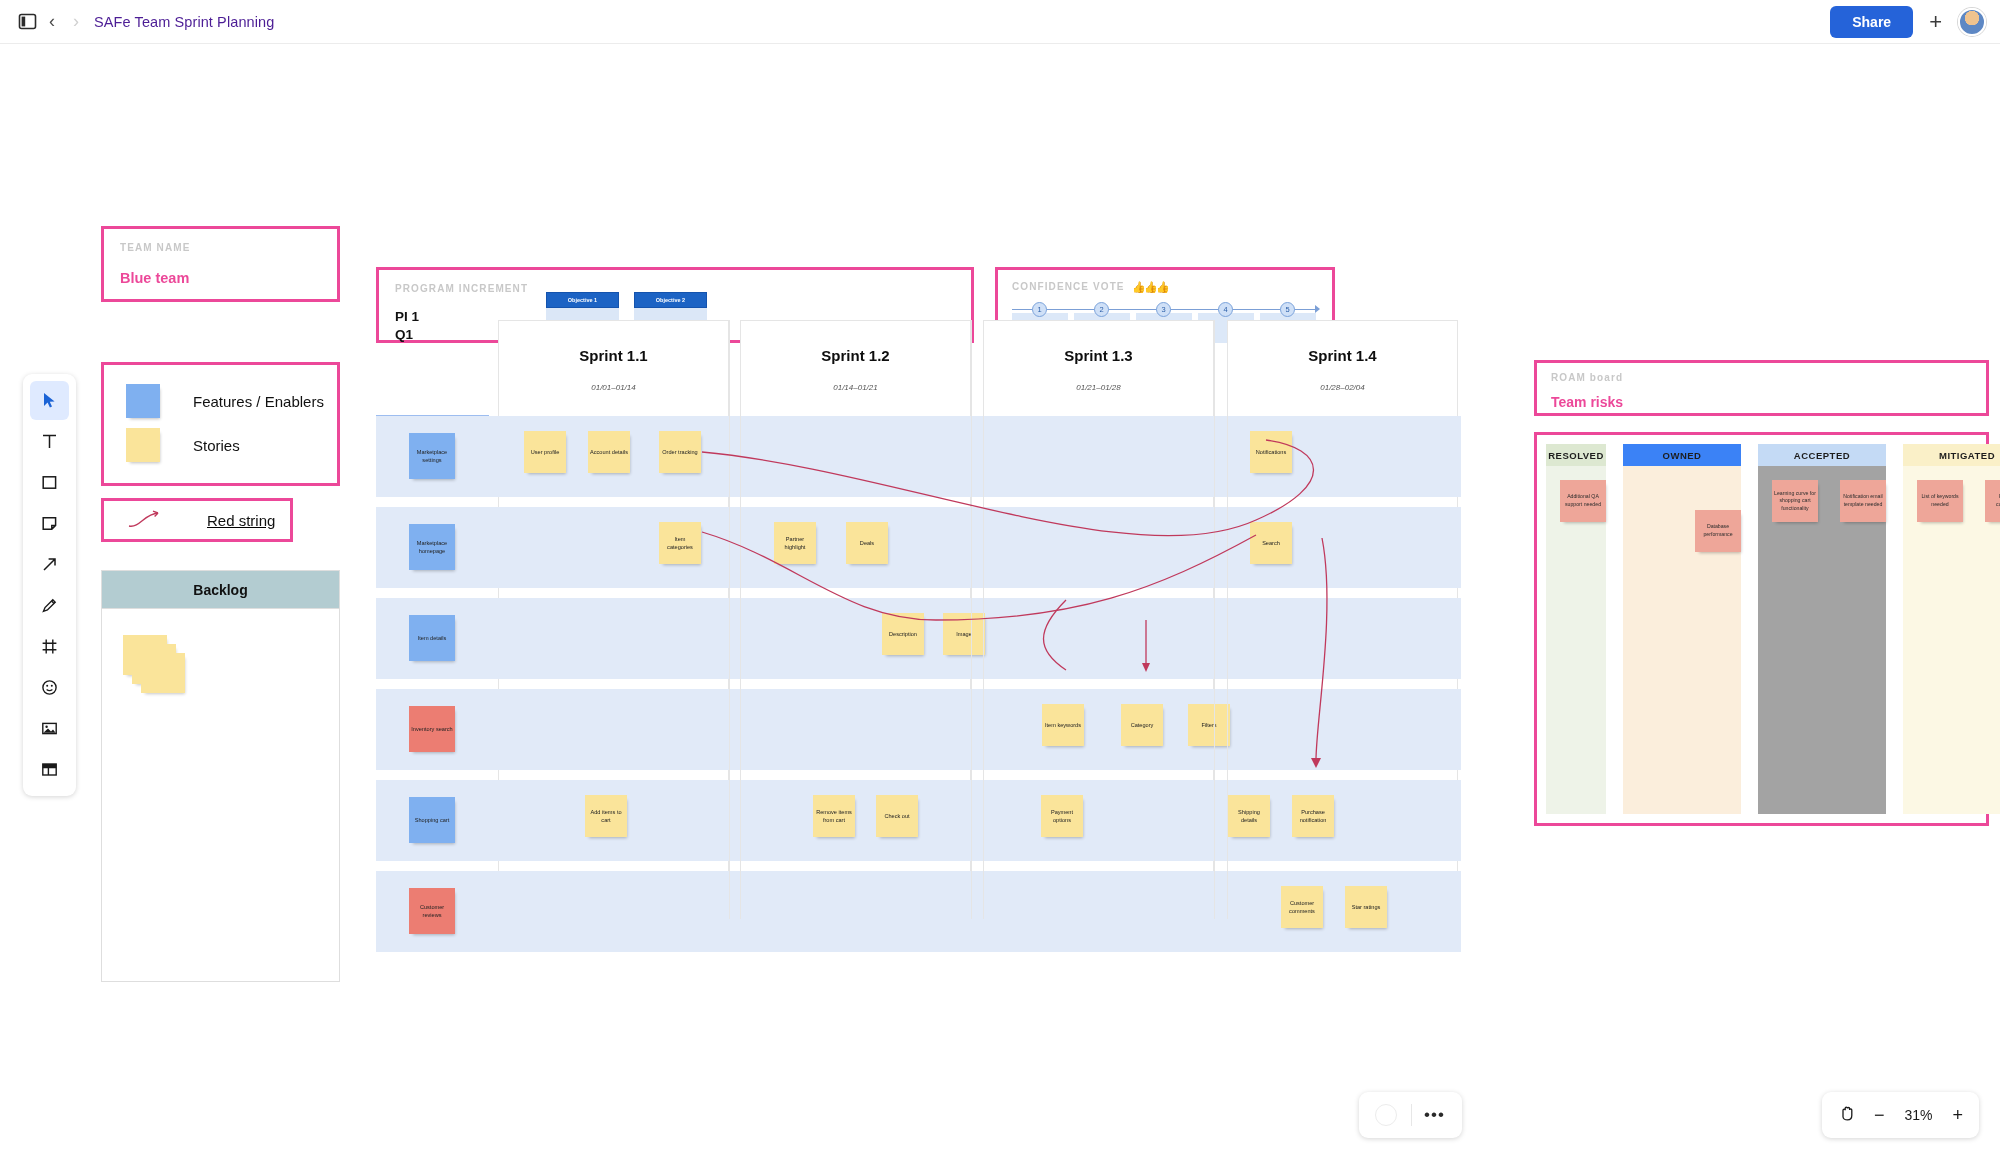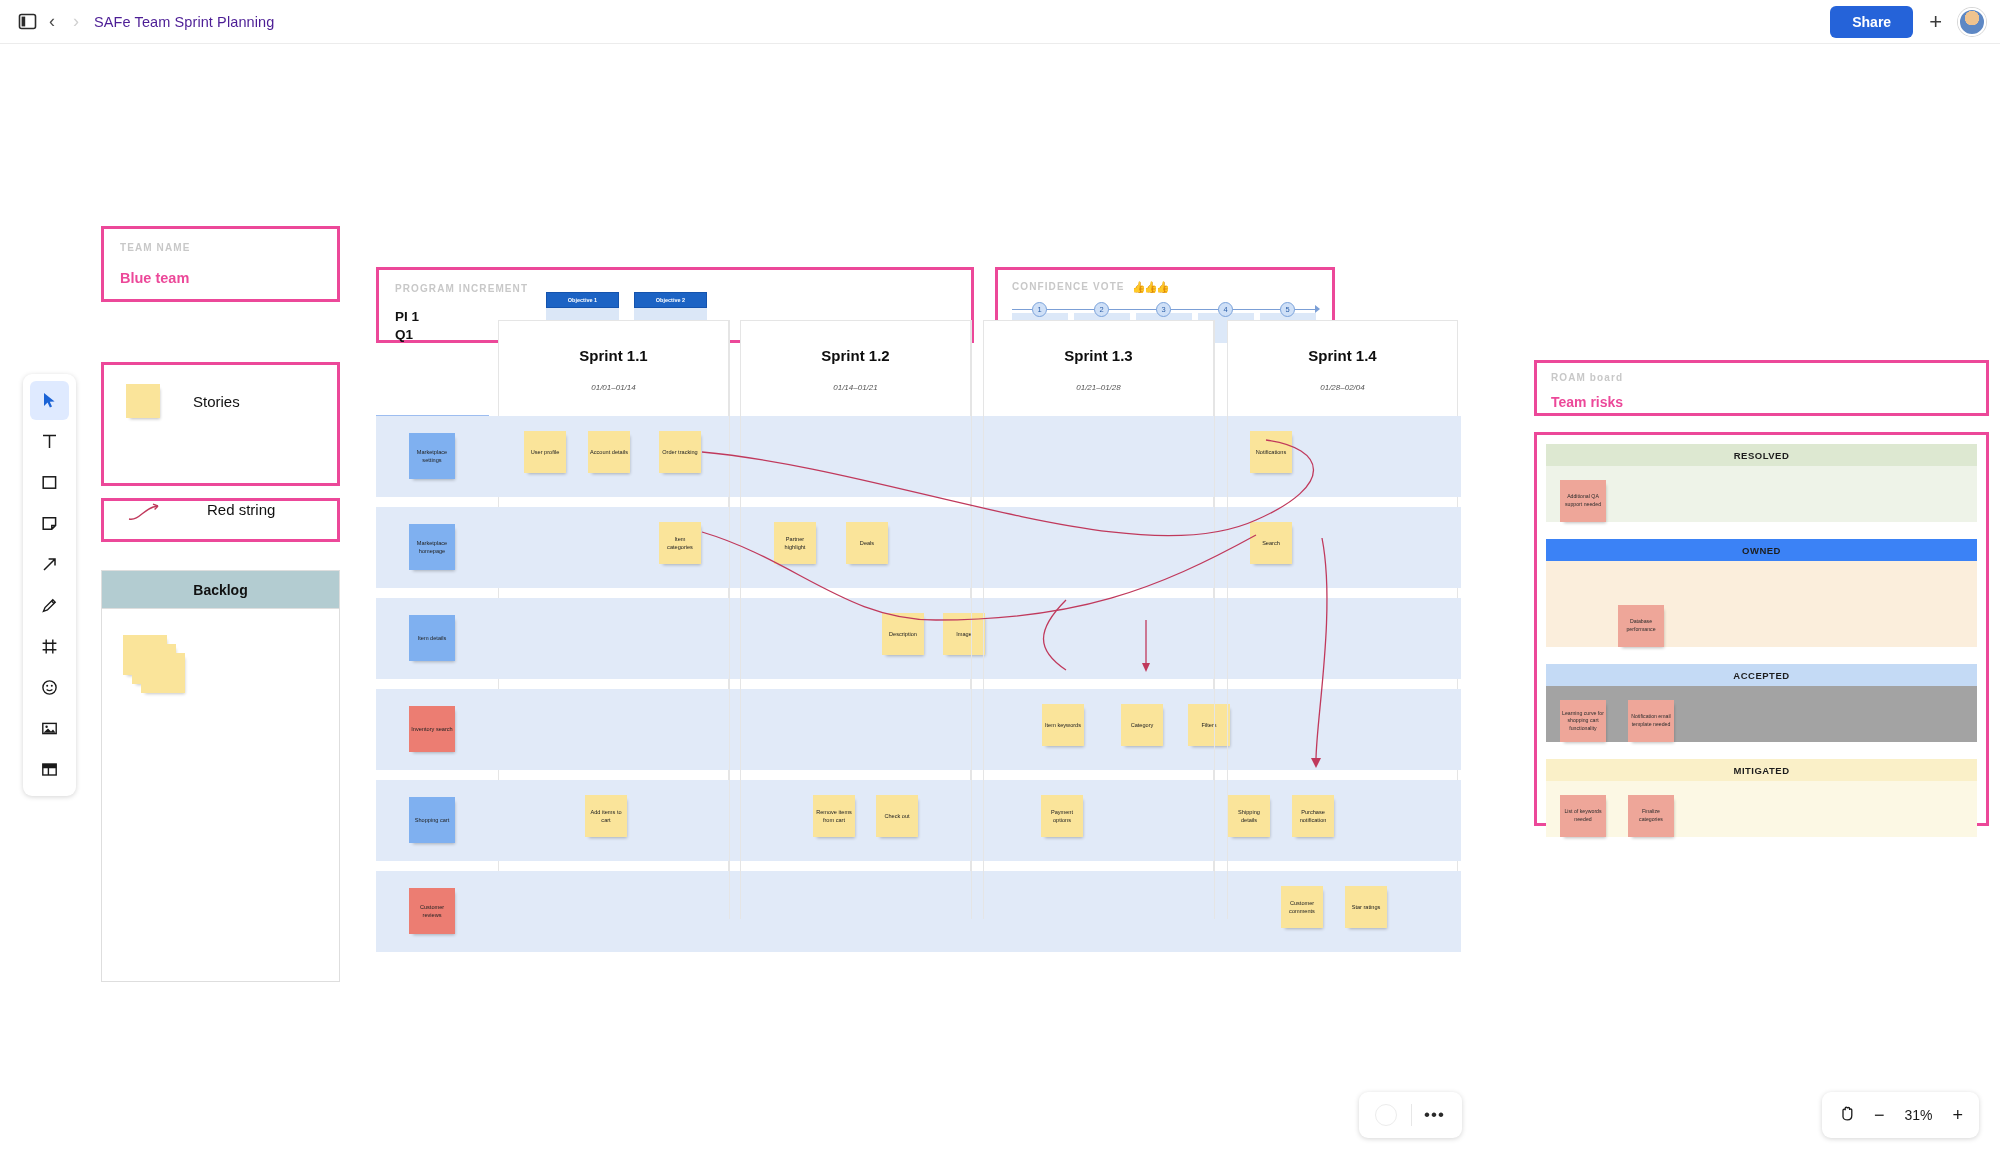--- a/index.html
+++ b/index.html
@@ -62,22 +62,22 @@
 
   
   #team-card { left: 101px; top: 182px; width: 239px; height: 76px; padding: 13px 16px; }
   #team-card .card-title { margin-top: 17px; }
 
   
   #legend-card { left: 101px; top: 318px; width: 239px; height: 124px; padding: 14px 0 0 0; }
   .legend-row { display: flex; align-items: center; height: 44px; padding-left: 22px; }
   .legend-swatch { width: 34px; height: 34px; box-shadow: 2px 3px 3px -2px rgba(0,0,0,.25); }
   .legend-text { font-size: 15px; color: #111; margin-left: 33px; }
-  #legend-string-card { left: 101px; top: 454px; width: 239px; height: 44px;
-      display: flex; align-items: flex-start; padding-left: 22px; }
+  #legend-string-card { left: 101px; top: 454px; width: 192px; height: 44px;
+      display: flex; align-items: center; padding-left: 22px; text-decoration: underline; }
 
   
   #backlog-card { left: 101px; top: 526px; width: 239px; height: 412px; border: 1px solid #dedede; background:#fff;}
   .backlog-head {
     background: #b3ccd1; height: 38px; display: flex; align-items: center;
     justify-content: center; font-size: 14px; font-weight: bold; color: #111;
     border-bottom: 1px solid #dedede;
   }
   .backlog-stack { position: relative; margin: 26px 0 0 21px; width: 70px; height: 60px; }
   .backlog-stack i {
@@ -116,21 +116,21 @@
     position: absolute; top: 0; width: 15px; height: 15px; border-radius: 50%;
     background: #cfe0f7; border: 1px solid #7ba3db; color: #2c5fa8;
     font-size: 7.5px; display: flex; align-items: center; justify-content: center;
   }
   .cv-votes { font-size: 13px; line-height: 1; padding-bottom: 2px; }
 
   
   #roam-head-card { left: 1534px; top: 316px; width: 455px; height: 56px; padding: 9px 14px; }
   #roam-head-card .card-title { margin-top: 11px; font-size: 14px; }
   #roam-grid-card { left: 1534px; top: 388px; width: 455px; height: 394px; padding: 9px; background:#fff; }
-  .roam-quadrants { display: grid; grid-template-columns: 1fr; gap: 17px; height: 100%; }
+  .roam-quadrants { display: grid; grid-template-columns: 1fr 1fr 1fr 1fr; gap: 17px; height: 100%; }
   .roam-quad { display: flex; flex-direction: column; }
   .roam-head { height: 22px; display: flex; align-items: center; justify-content: center;
       font-size: 9.5px; font-weight: bold; color: #1d1d1d; letter-spacing: .5px; }
   .roam-body { flex: 1; padding: 14px 0 0 14px; display: flex; gap: 14px; align-items: flex-start; }
   .risk-note {
     width: 46px; min-height: 42px; background: #eea699;
     box-shadow: 2px 3px 3px -2px rgba(0,0,0,.25);
     font-size: 5.2px; color: #2c2c2c; text-align: center; line-height: 1.45;
     display: flex; align-items: center; justify-content: center; padding: 2px;
   }
@@ -271,20 +271,24 @@
 </div>
 
 <div class="canvas">
 
   <div class="card" id="team-card">
     <div class="card-label">TEAM NAME</div>
     <div class="card-title">Blue team</div>
   </div>
 
   <div class="card" id="legend-card">
+    <div class="legend-row">
+      <div class="legend-swatch" style="background:#7fb0f0"></div>
+      <div class="legend-text">Features / Enablers</div>
+    </div>
     <div class="legend-row">
       <div class="legend-swatch" style="background:#fae49a"></div>
       <div class="legend-text">Stories</div>
     </div>
   </div>
 
   <div class="card" id="legend-string-card">
     <svg width="56" height="24">
       <path d="M3 18 C14 20, 18 6, 32 5" stroke="#c0395c" stroke-width="1.4" fill="none"></path>
       <path d="M32 5 L27 3.2 M32 5 L28.6 8.4" stroke="#c0395c" stroke-width="1.4" fill="none"></path>

